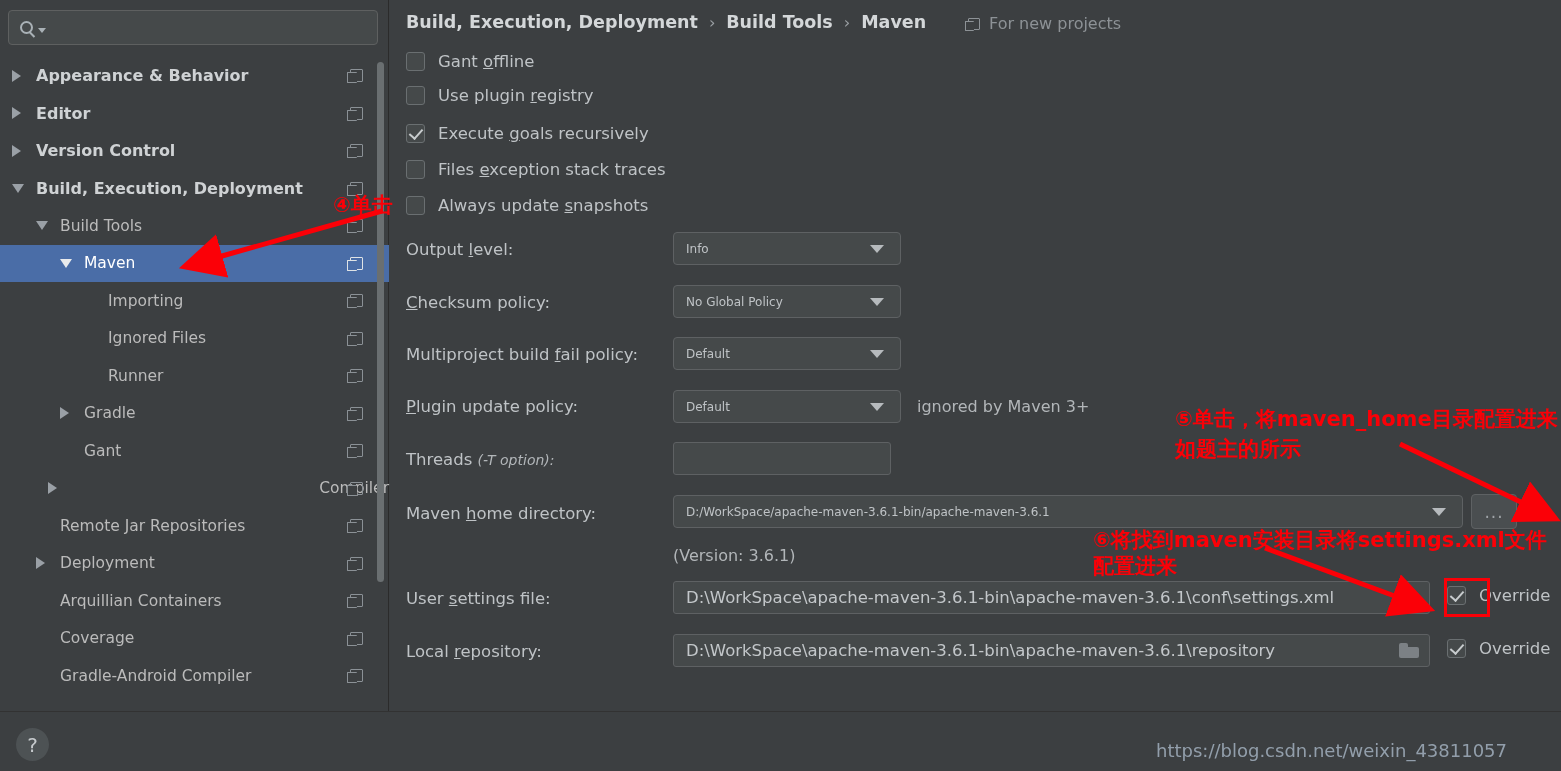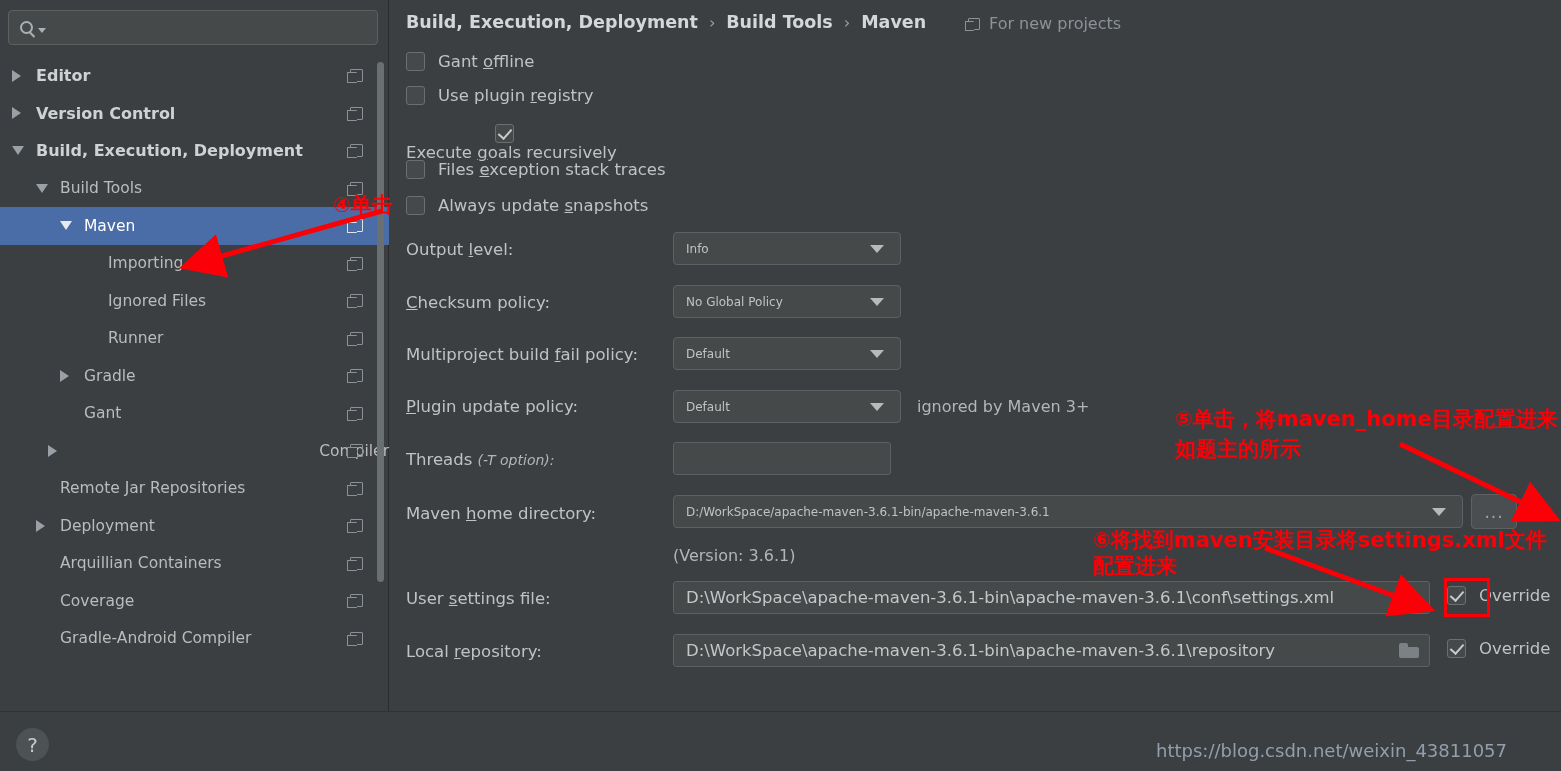--- a/index.html
+++ b/index.html
@@ -127,20 +127,27 @@
 <div id="root">
 
   <div id="sidebar">
     <div id="search-wrap">
       <div id="search-box">
         <span class="mag"></span>
         <span class="tri-sm"></span>
       </div>
     </div>
     <div id="tree">
+      <div class="tree-row bold" style="padding-left: 12px;">
+          <span class="arrow-slot">
+            <span class="arrow-r"></span>
+          </span>
+          <span>Appearance &amp; Behavior</span>
+          <span class="copy-icon"></span>
+        </div>
         <div class="tree-row bold" style="padding-left: 12px;">
           <span class="arrow-slot">
             <span class="arrow-r"></span>
           </span>
           <span>Editor</span>
           <span class="copy-icon"></span>
         </div>
         <div class="tree-row bold" style="padding-left: 12px;">
           <span class="arrow-slot">
             <span class="arrow-r"></span>
@@ -253,21 +260,21 @@
 
     <div id="cb-host">
         <div class="cbrow" style="top: 52px;">
           <span class="cbox"></span>
           <span class="cblabel"><span>Gant </span><span class="mn">o</span><span>ffline</span></span>
         </div>
         <div class="cbrow" style="top: 86px;">
           <span class="cbox"></span>
           <span class="cblabel"><span>Use plugin </span><span class="mn">r</span><span>egistry</span></span>
         </div>
-        <div class="cbrow" style="top: 124px; flex-direction: column;">
+        <div class="cbrow" style="top: 124px;">
           <span class="cbox on"></span>
           <span class="cblabel"><span>Execute </span><span class="mn">g</span><span>oals recursively</span></span>
         </div>
         <div class="cbrow" style="top: 160px;">
           <span class="cbox"></span>
           <span class="cblabel"><span>Files </span><span class="mn">e</span><span>xception stack traces</span></span>
         </div>
         <div class="cbrow" style="top: 196px;">
           <span class="cbox"></span>
           <span class="cblabel"><span>Always update </span><span class="mn">s</span><span>napshots</span></span>

